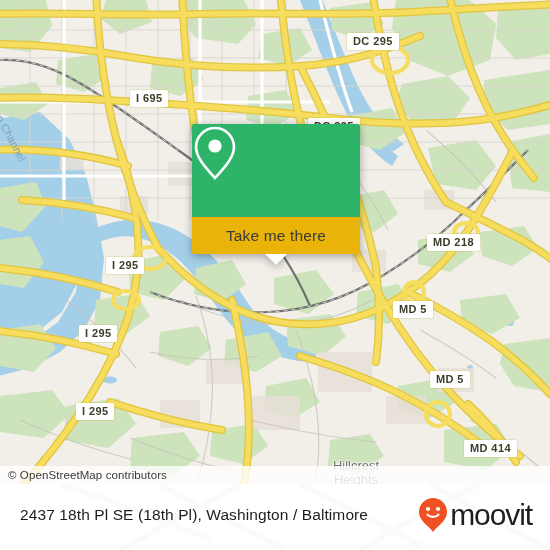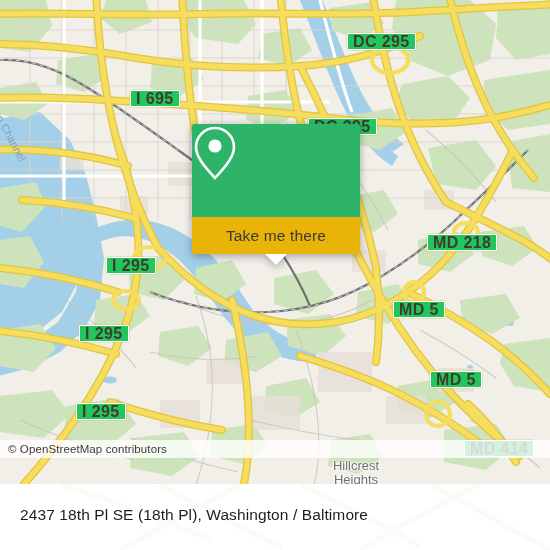--- a/index.html
+++ b/index.html
@@ -8,34 +8,34 @@
     font-family:"Liberation Sans", sans-serif;
     background:#f2efe9;
   }
   #app{position:relative;width:550px;height:550px;overflow:hidden;background:#f2efe9;}
 
   
   #map{position:absolute;left:0;top:0;width:550px;height:484px;overflow:hidden;background:#f2efe9;}
   #map svg{position:absolute;left:0;top:0;}
 
   .attrib{
-    position:absolute;left:0;top:440px;width:550px;height:18px;
+    position:absolute;left:0;top:466px;width:550px;height:18px;
     background:rgba(255,255,255,0.80);
     font-size:11.5px;color:#3a3a3a;line-height:18px;padding-left:8px;
     box-sizing:border-box;letter-spacing:.1px;
   }
 
   
   .shield{
     position:absolute;
-    background:#22c55e;
+    background:#ffffff;
     border:1.6px solid #ffffff;
     border-radius:1px;
     color:#3d3d2a;
-    font-size:16px;
+    font-size:11px;
     font-weight:bold;
     letter-spacing:.4px;
     padding:1.5px 5px 2px 5px;
     white-space:nowrap;
     box-shadow:0 0 0 .5px rgba(200,190,90,.55);
     line-height:11px;
   }
 
   .placelabel{
     position:absolute;
@@ -329,16 +329,25 @@
         <path d="M60,484 C110,500 160,518 210,540"></path>
         <path d="M160,484 C200,506 240,528 282,548"></path>
         <path d="M300,484 C340,504 380,524 420,546"></path>
         <path d="M430,484 C470,506 510,528 550,550"></path>
         <path d="M120,550 C160,528 200,506 240,484"></path>
         <path d="M360,550 C400,526 440,504 480,484"></path>
       </g>
     </svg>
     <div class="fin">
       <div class="ftitle">2437 18th Pl SE (18th Pl), Washington / Baltimore</div>
+      <div id="brand">
+        <svg width="30" height="36" viewBox="0 0 30 36">
+          <path d="M15 1 C7.3 1 1 7.3 1 15 C1 24 11 29 15 35 C19 29 29 24 29 15 C29 7.3 22.7 1 15 1 Z" fill="#ef5122"></path>
+          <circle cx="10" cy="12" r="2.1" fill="#ffffff"></circle>
+          <circle cx="20" cy="12" r="2.1" fill="#ffffff"></circle>
+          <path d="M9.5 17.5 C11.6 20.6 18.4 20.6 20.5 17.5" fill="none" stroke="#ffffff" stroke-width="2.1" stroke-linecap="round"></path>
+        </svg>
+        <span class="bword">moovit</span>
+      </div>
     </div>
   </div>
 
 </div>
 
 </body></html>

